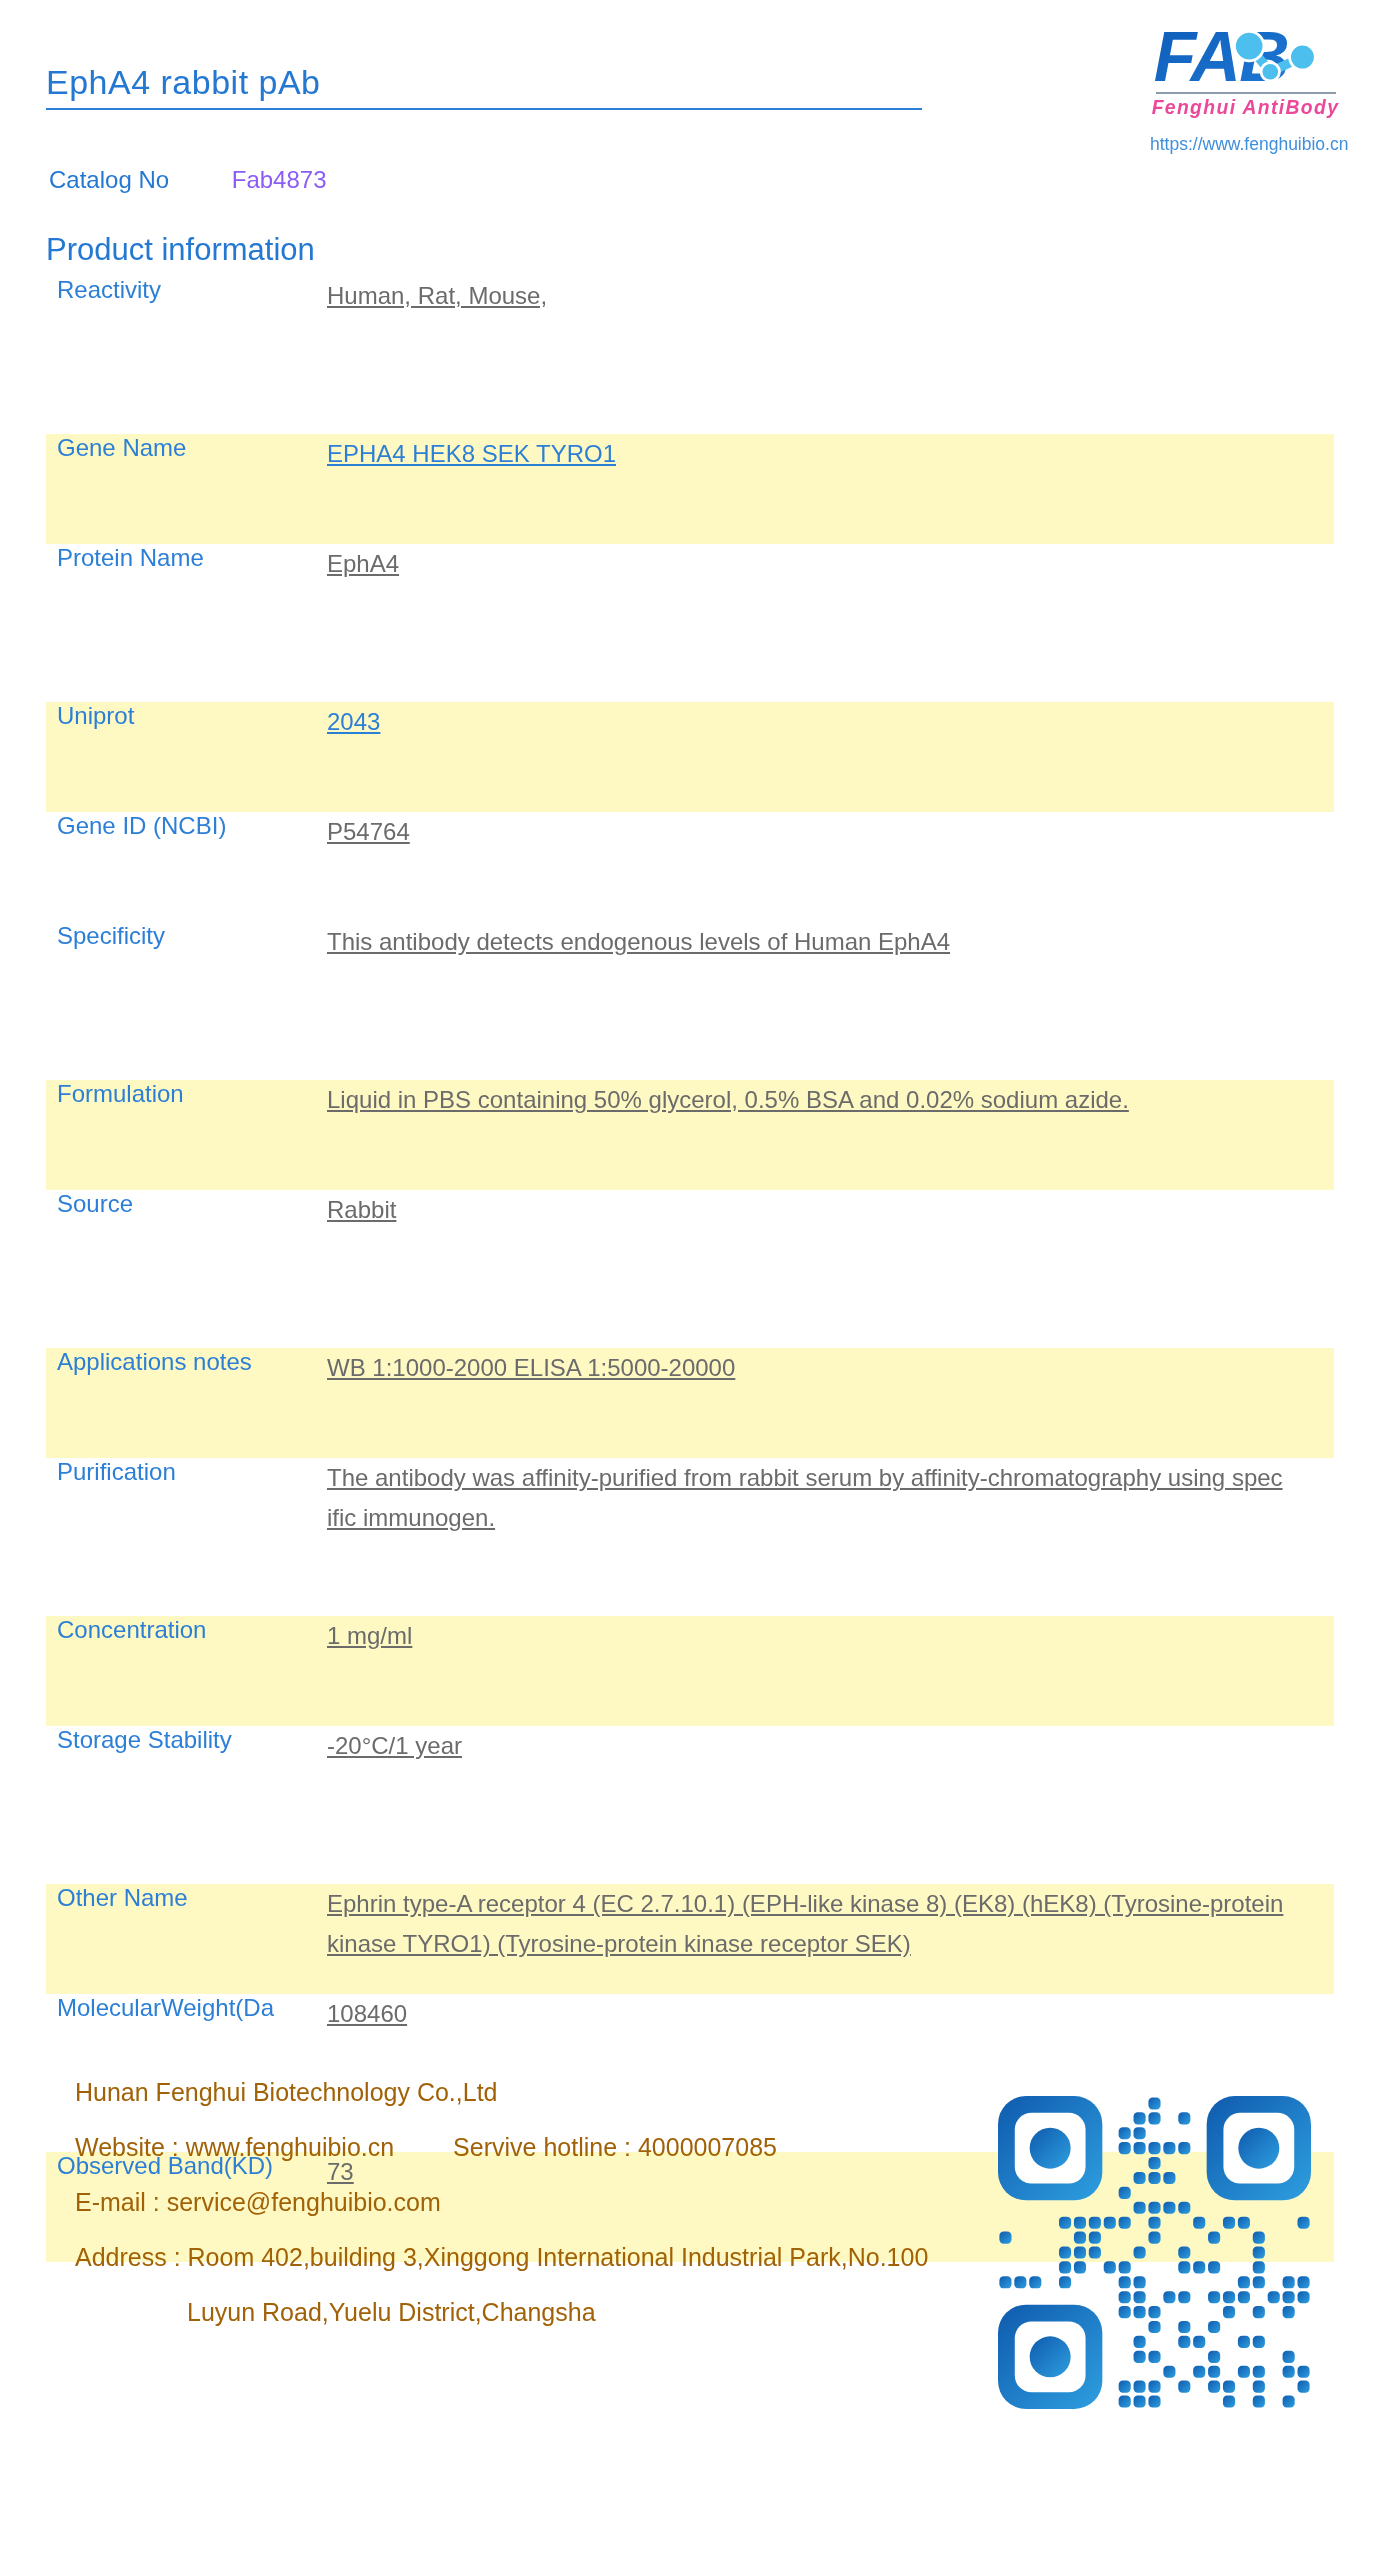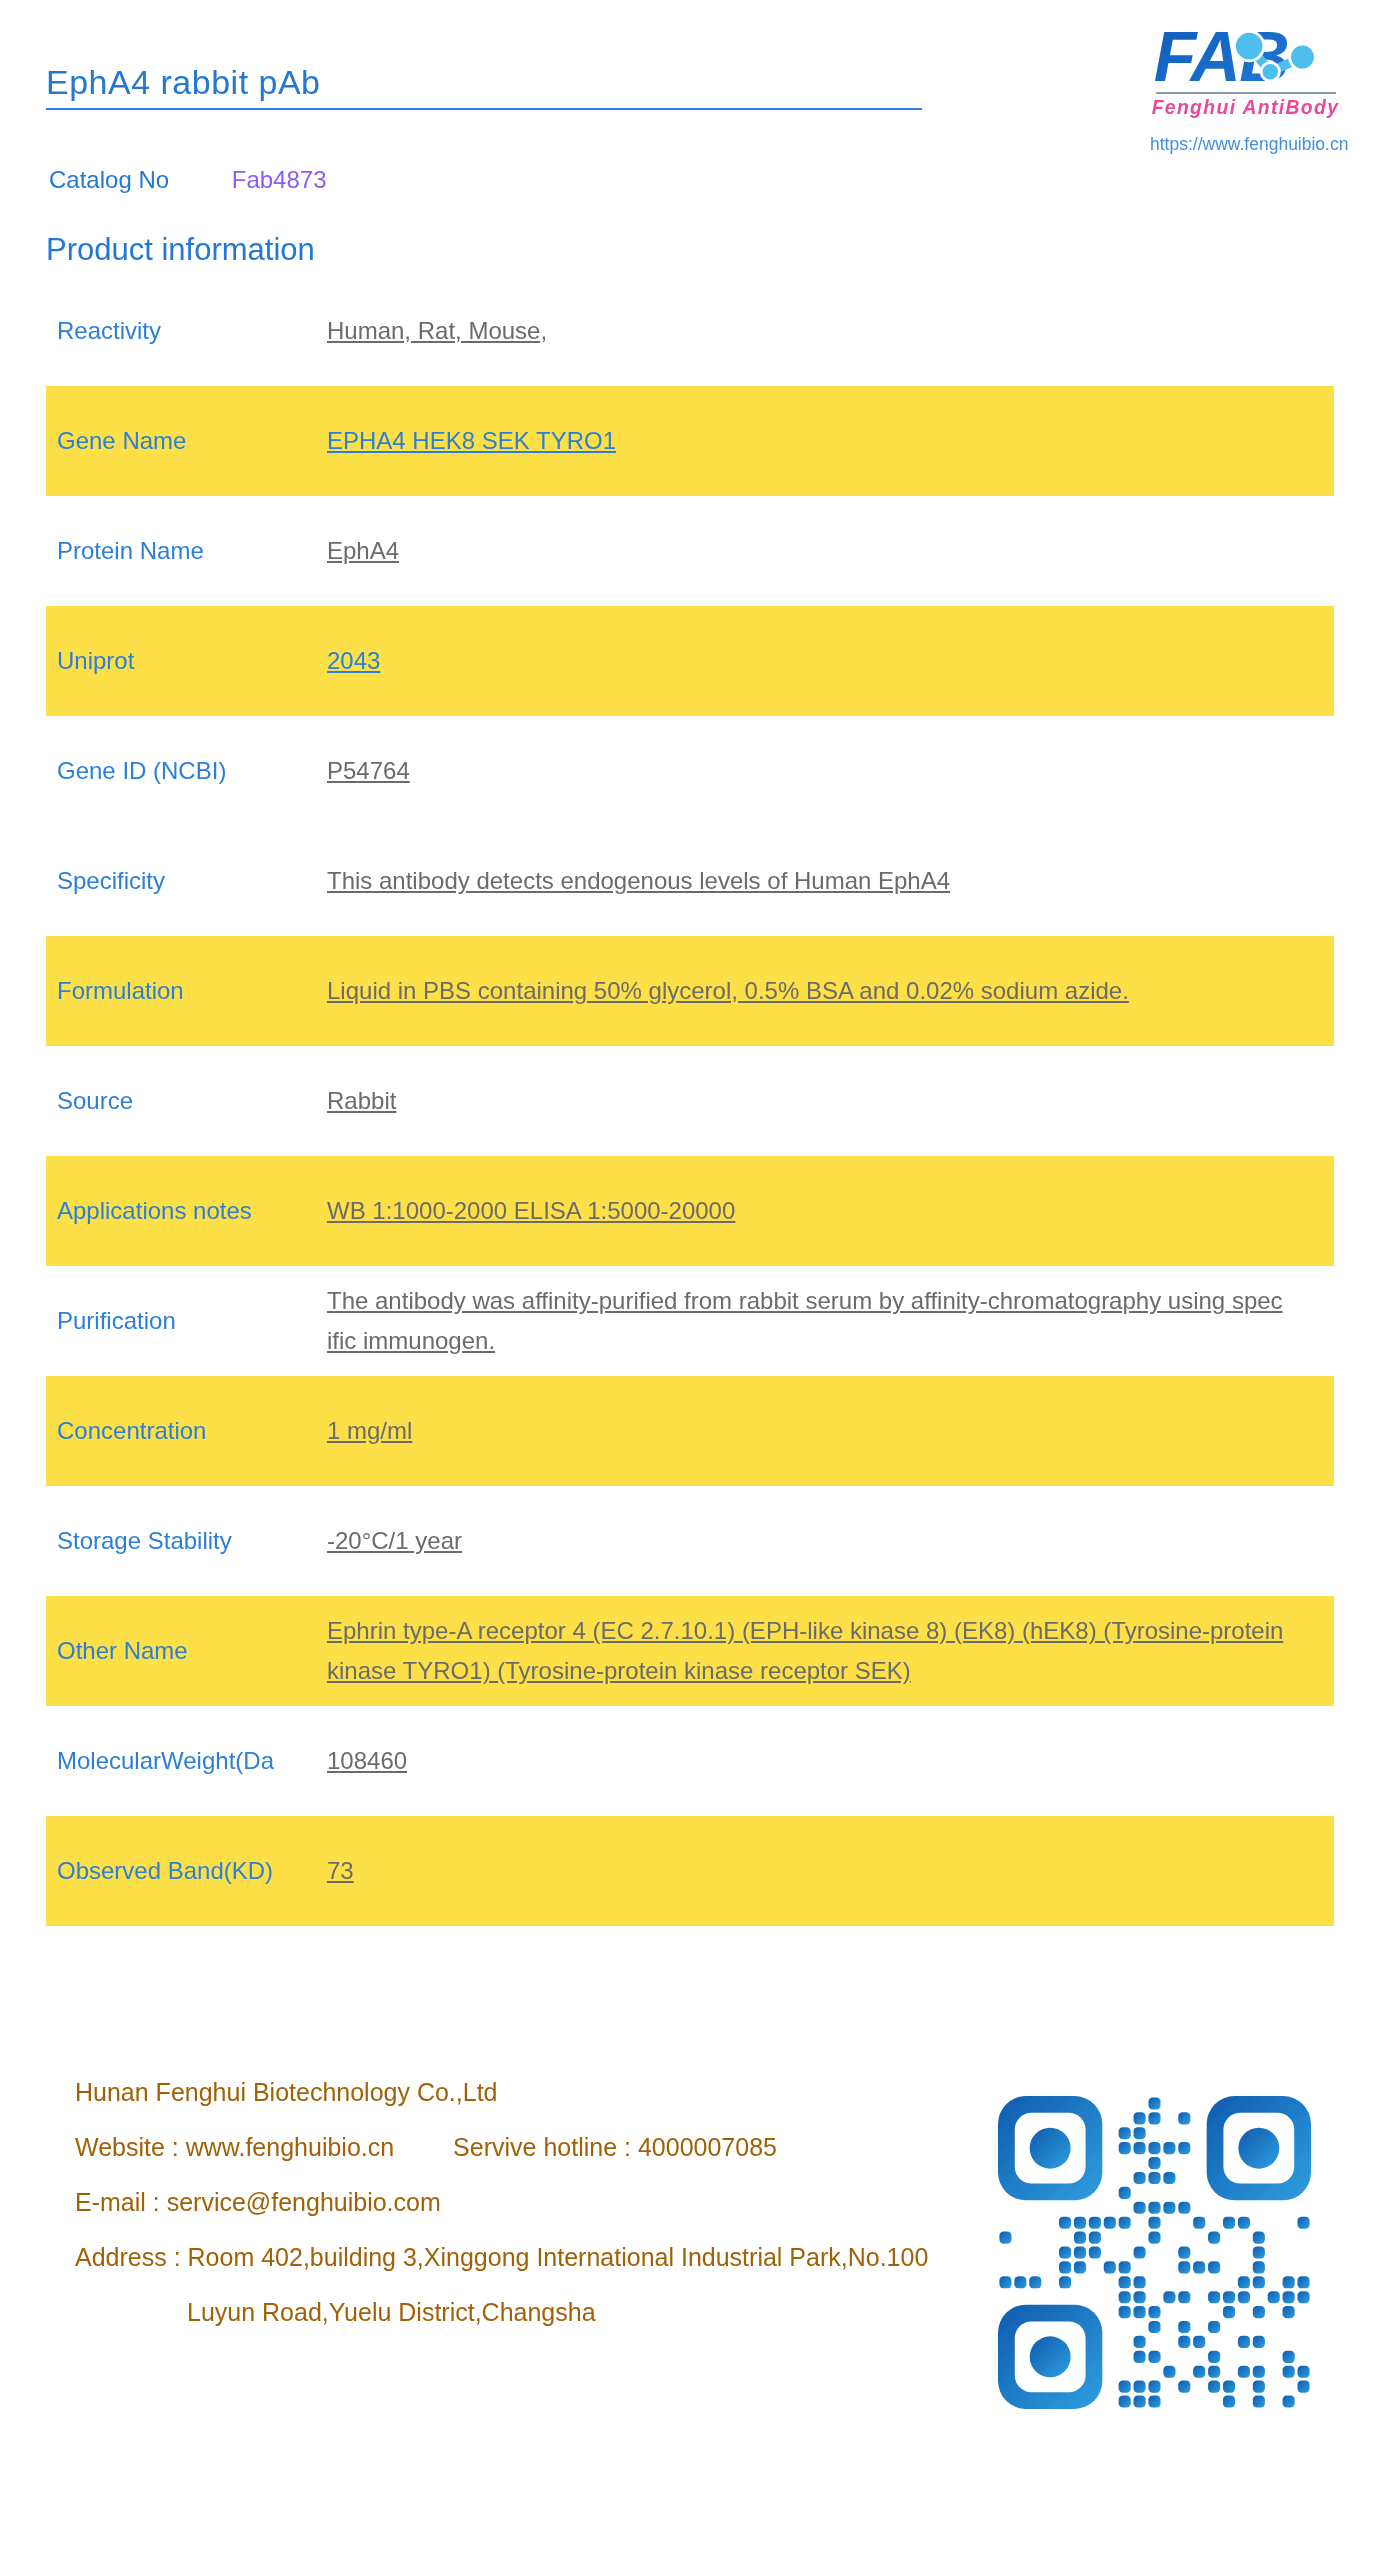--- a/index.html
+++ b/index.html
@@ -19,22 +19,22 @@
   .fab-divider { height:1.8px; background:#8d9bab; margin:0 5.5px 3.7px 5.5px; }
   .fab-sub { font-size:19.3px; font-weight:bold; font-style:italic; color:#ec4899; letter-spacing:1.4px; }
   .fab-url { margin-top:14.7px; font-size:17.5px; color:#3f8fdd; }
 
   
   .heading { position:absolute; left:46px; top:232px; font-size:31px; color:#2578d2; }
   .heading-rule { position:absolute; left:46px; top:277px; width:282px; height:2.8px; background:#2c7fd6; }
 
   
   .info-table { position:absolute; left:46px; top:276px; width:1288px; }
-  .row { display:flex; align-items:center; height:110px; background:#ffffff; }
-  .row.alt { background:#fde047; }
+  .row { display:flex; height:110px; background:#ffffff; }
+  .row.alt { background:#fef9c3;margin-top:48px; }
   .cell-label { width:270px; padding-left:11px; flex:none; color:#2c7fd6; font-size:24px; }
   .cell-value { flex:1; color:#6b6b6b; font-size:24px; line-height:40px; white-space:pre-line; padding-right:22px;text-decoration:underline; }
   .cell-value.blue { color:#2c7fd6; }
 
   
   .footer { position:absolute; left:75px; top:2077px; font-size:25px; color:#a16207; }
   .footer-line { line-height:31px; margin-bottom:24px; white-space:nowrap; }
   .hotline { margin-left:52px; }
   .address2 { padding-left:112px; margin-top:8.3px; }
 

